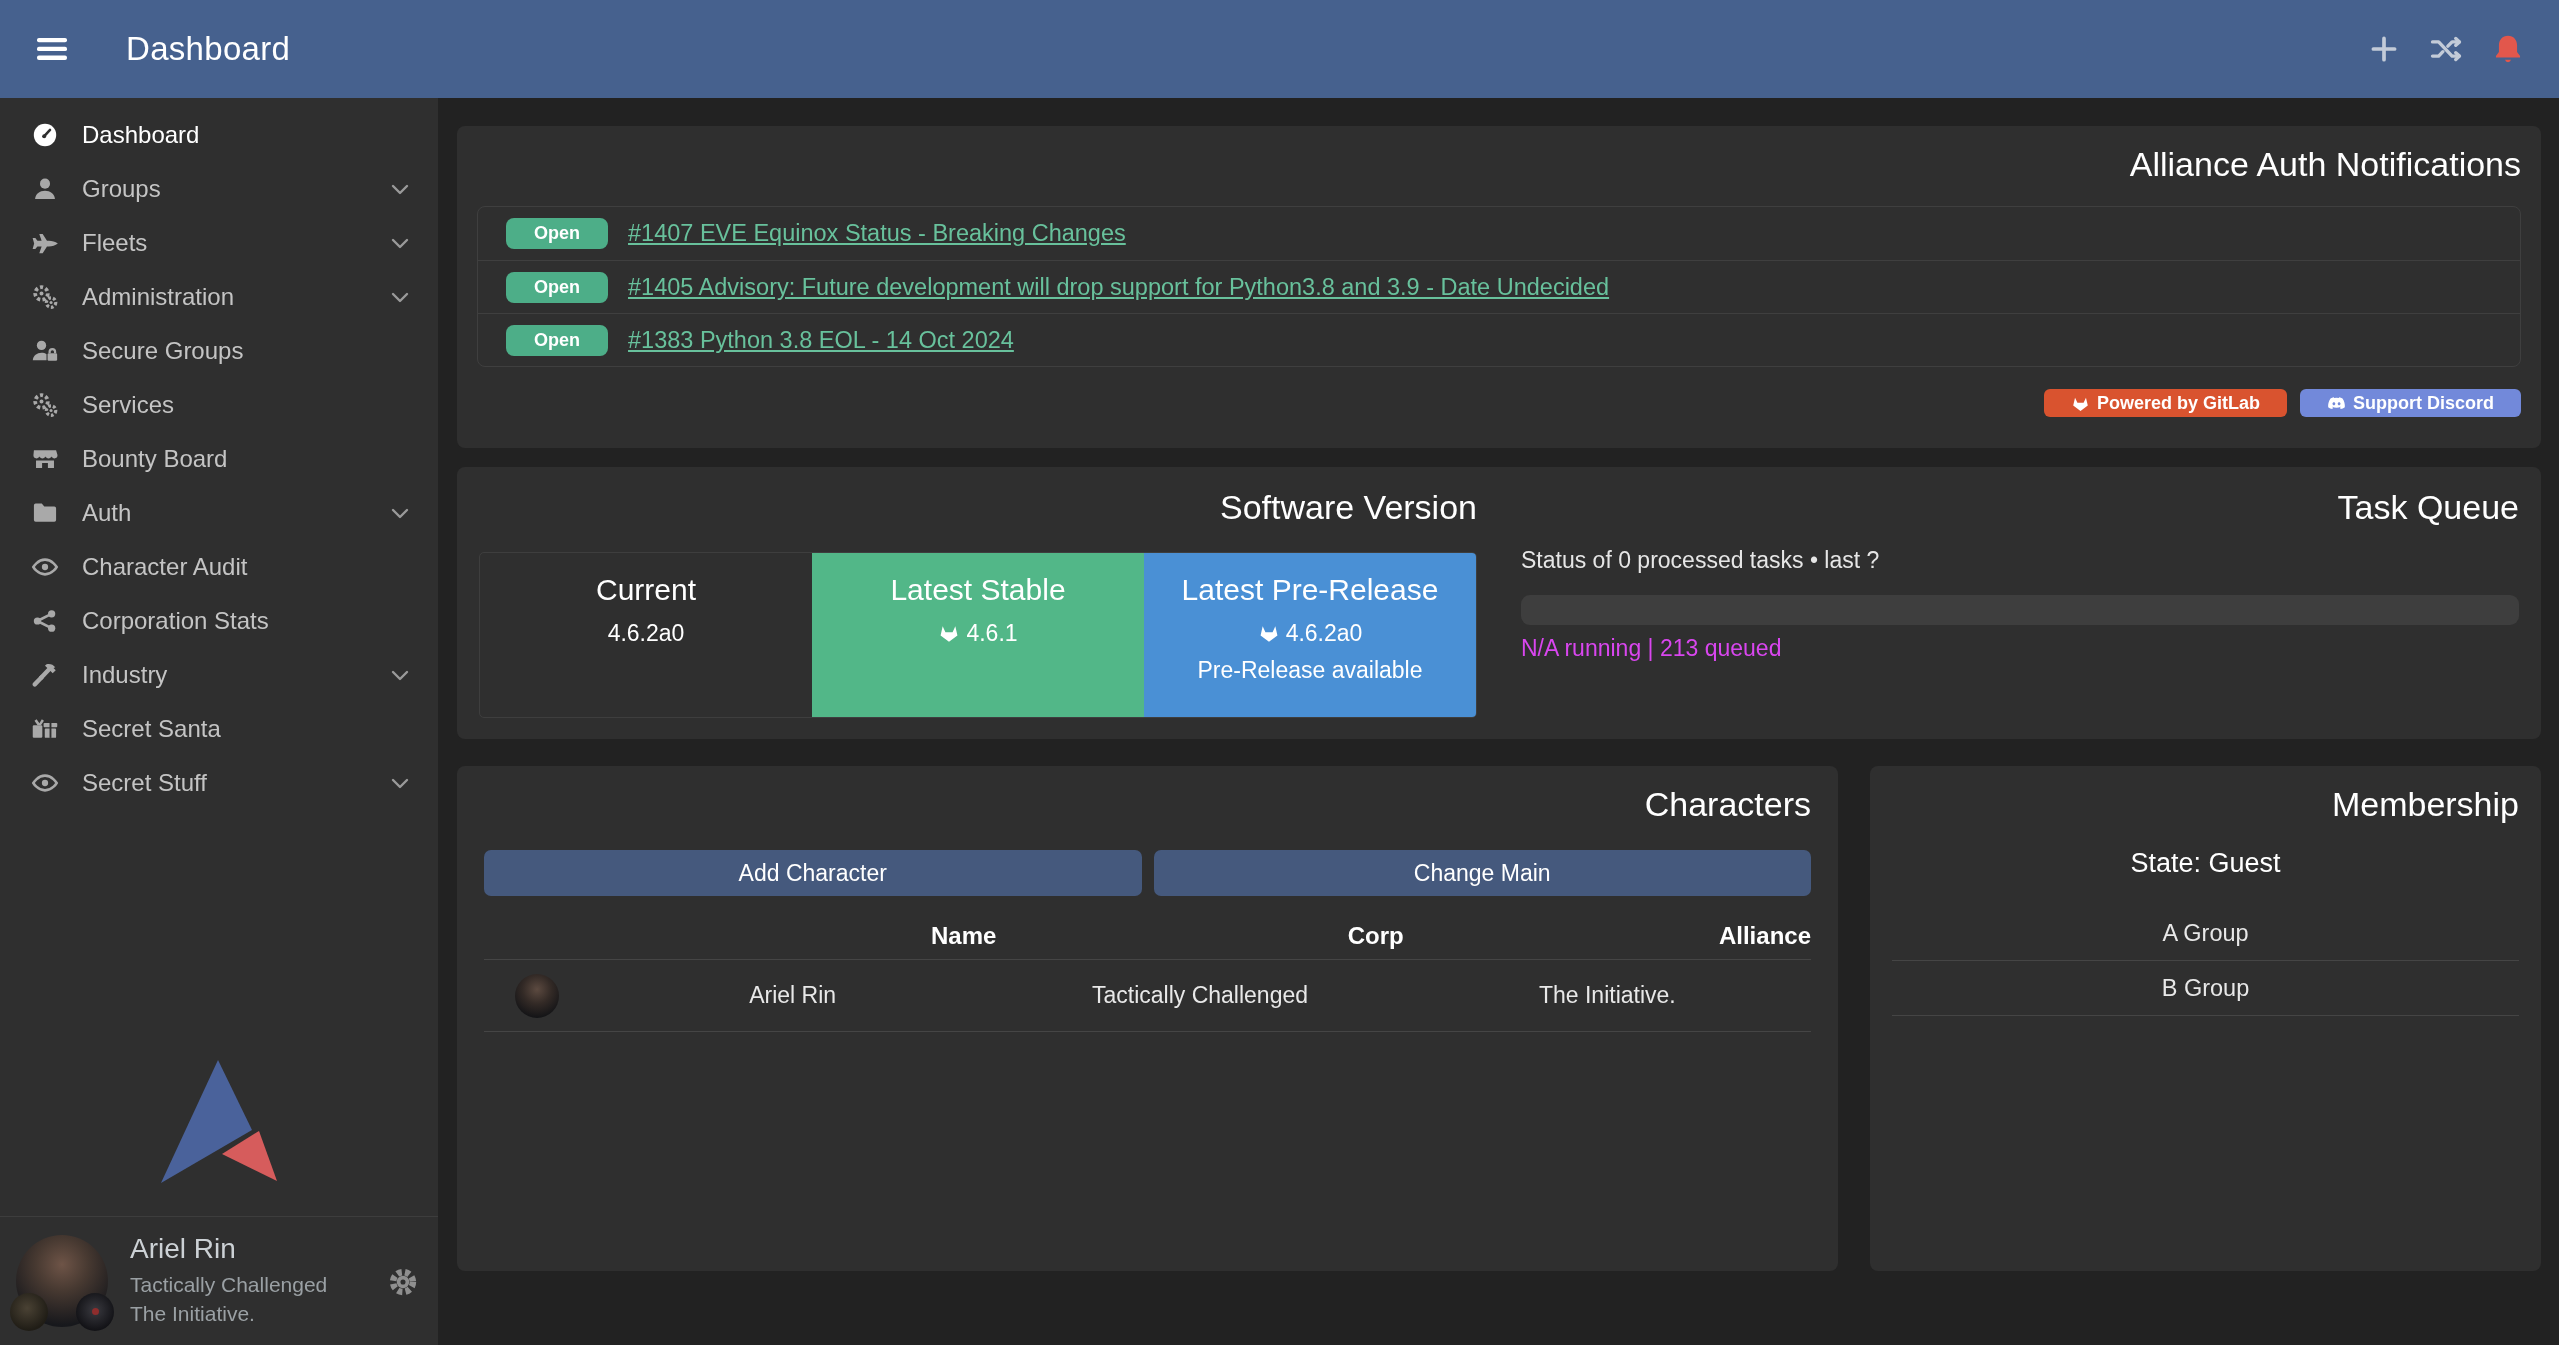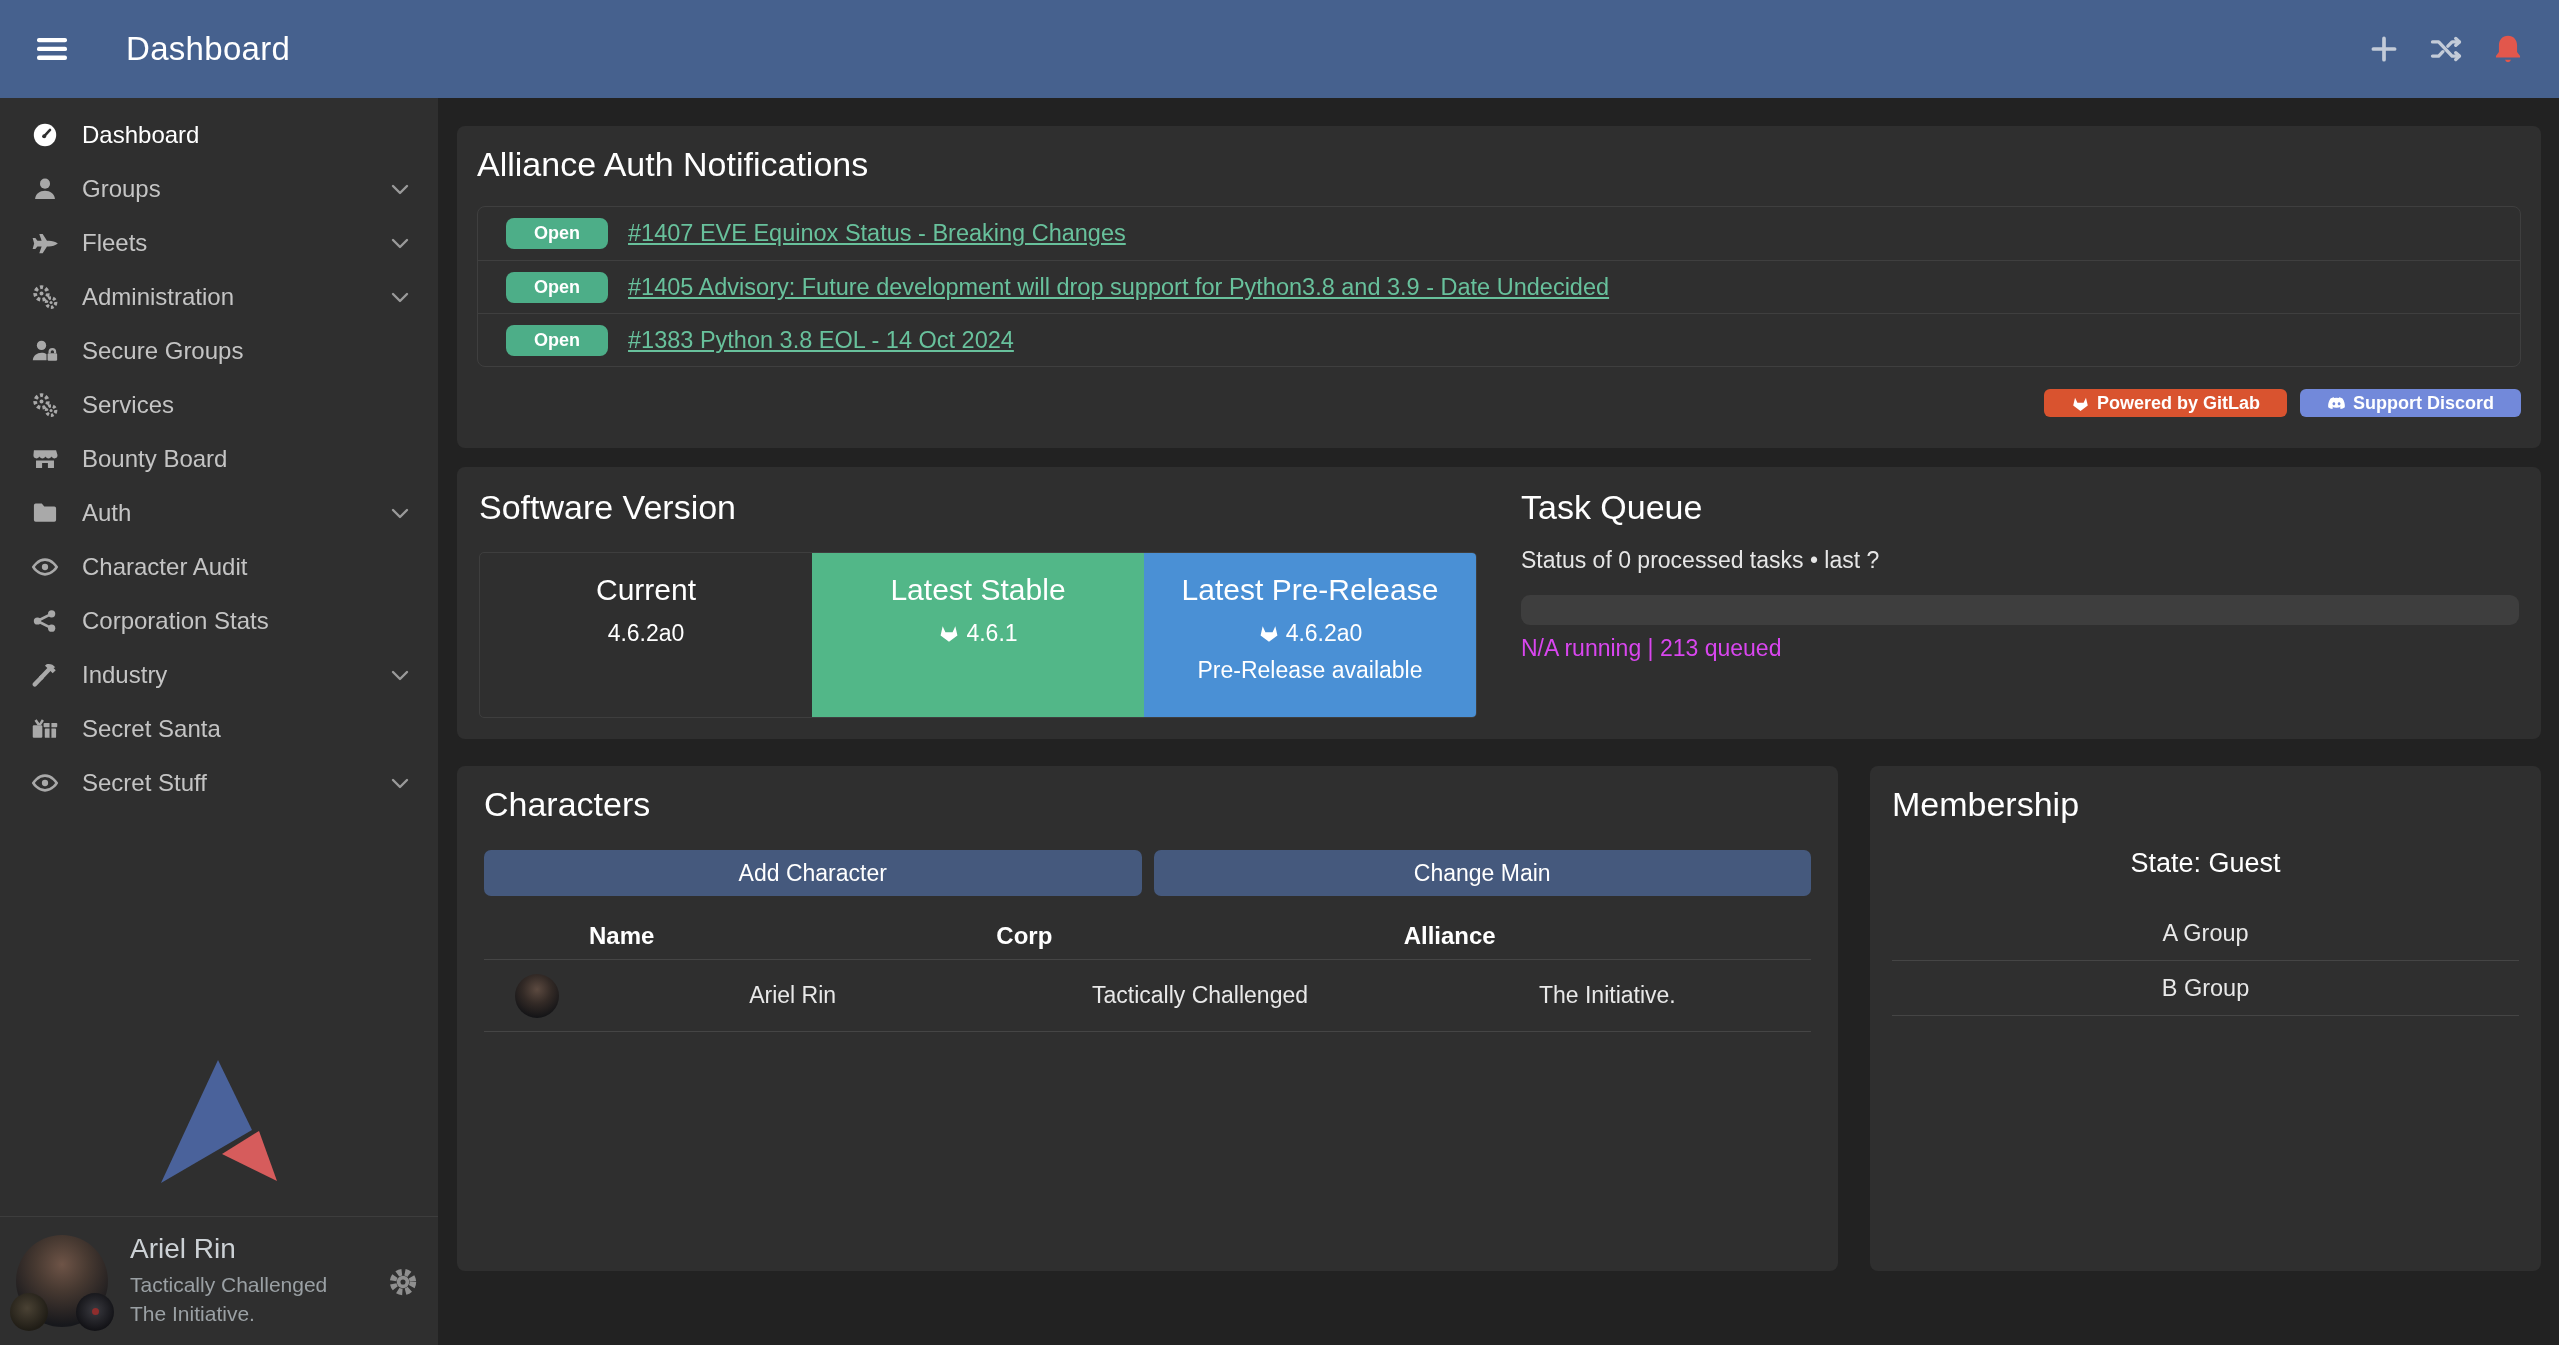--- a/index.html
+++ b/index.html
@@ -43,21 +43,21 @@
                  border-radius:50%; background:#8e2d2d; }
   .user-text { position:absolute; left:130px; top:16px; }
   .user-name { font-size:28px; color:#ccd1d5; margin-bottom:5px; }
   .user-corp, .user-alli { font-size:21px; color:#9aa0a4; line-height:29px; }
   .user-gear { position:absolute; right:18px; top:48px; width:34px; height:34px; color:#8f8f8f; cursor:pointer; }
 
   
   .main { position:absolute; left:438px; top:98px; width:2121px; height:1247px;
           padding:28px 18px 0 19px; }
   .panel { background:#2f2f2f; border-radius:8px; }
-  .panel-title { text-align:left; font-size:34px; line-height:40px; font-weight:500; color:#ffffff; }
+  .panel-title { text-align:right; font-size:34px; line-height:40px; font-weight:500; color:#ffffff; }
 
   
   .p-notif { height:322px; padding:18px 20px 0 20px; }
   .notif-list { margin-top:22px; border:1px solid #3f3f3f; border-radius:8px; }
   .notif-row { height:53px; display:flex; align-items:center; padding:0 28px; }
   .notif-row + .notif-row { border-top:1px solid #3f3f3f; }
   .open-badge { background:#4dae88; color:#ffffff; font-size:18px; font-weight:bold;
                 border-radius:8px; padding:5px 28px; margin-right:20px; flex:none; }
   .notif-link { color:#68c19c; font-size:23.5px; text-decoration:underline; cursor:pointer; }
   .notif-footer { margin-top:22px; display:flex; justify-content:flex-end; gap:13px; }
@@ -87,21 +87,21 @@
 
   
   .p-row3 { margin-top:27px; display:flex; gap:32px; }
   .p-chars { width:1381px; height:505px; padding:18px 27px 0 27px; }
   .char-btns { margin-top:26px; display:flex; gap:12px; }
   .char-btn { flex:1; height:46px; background:#45597d; border:none; border-radius:7px;
               color:#ffffff; font-size:23px; font-family:inherit; cursor:pointer; }
   .char-table { margin-top:16px; }
   .ct-head, .ct-row { display:grid; grid-template-columns:105px 1fr 1fr 1fr; align-items:center; }
   .ct-head { height:48px; border-bottom:1px solid #454545; }
-  .ct-head div { text-align:left; font-size:24px; font-weight:bold; color:#ffffff; }
+  .ct-head div { text-align:right; font-size:24px; font-weight:bold; color:#ffffff; }
   .ct-row { height:72px; border-bottom:1px solid #454545; }
   .ct-row div { text-align:center; font-size:23px; color:#e8e8e8; }
   .row-avatar { width:44px; height:44px; border-radius:50%; margin:0 auto;
                 background:radial-gradient(circle at 50% 35%, #5c4a40 0%, #332a26 40%, #121316 80%); }
 
   .p-member { flex:1; height:505px; padding:18px 22px 0 22px; }
   .mem-state { margin-top:22px; text-align:center; font-size:27px; line-height:34px; color:#ffffff; font-weight:500; }
   .mem-list { margin-top:26px; }
   .mem-item { height:55px; display:flex; align-items:center; justify-content:center;
               font-size:23.5px; color:#e8e8e8; border-bottom:1px solid #454545; }

